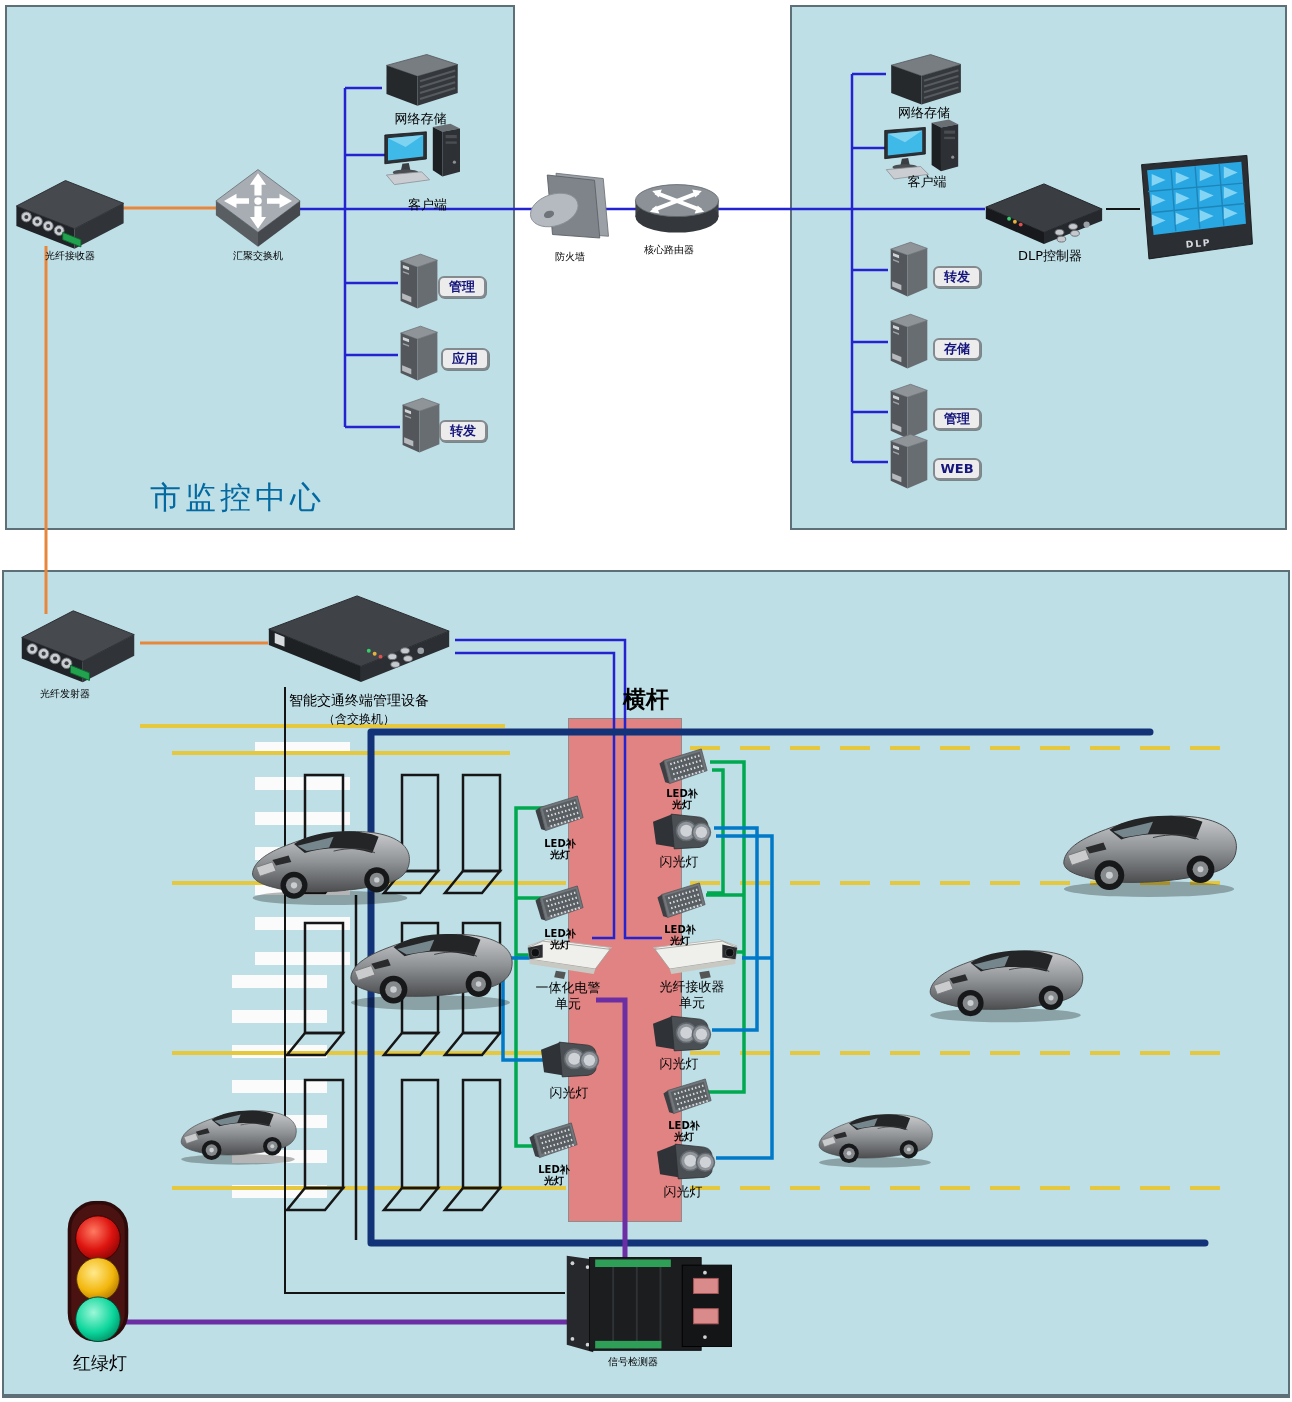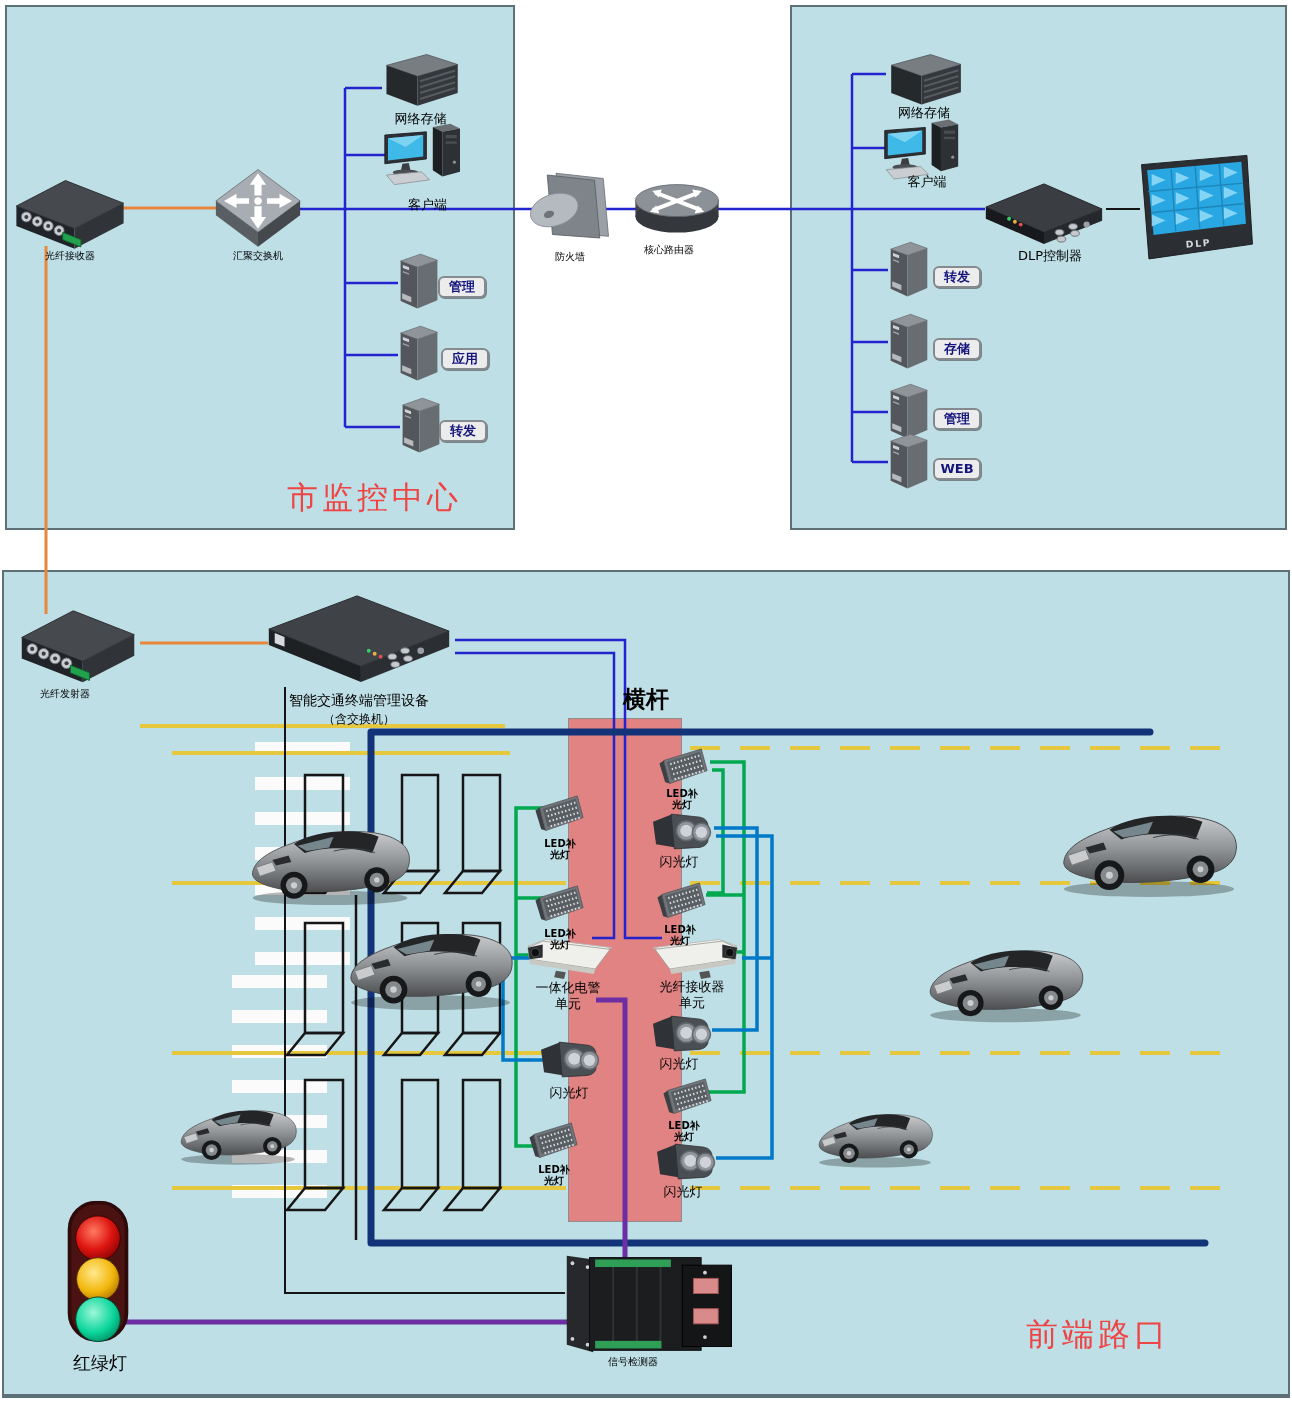--- a/index.html
+++ b/index.html
@@ -4,21 +4,21 @@
 <style>
 *{margin:0;padding:0;box-sizing:border-box}
 html,body{background:#fff}
 body{width:1292px;height:1402px;position:relative;font-family:"DejaVu Sans",sans-serif}
 .stage{position:absolute;left:0;top:0;width:1292px;height:1402px;overflow:hidden;background:#fff}
 .panel{position:absolute;background:#BFDFE7;border:2px solid #5E7077;z-index:0}
 .icon{position:absolute;overflow:visible;z-index:3}
 .car{position:absolute;overflow:visible;z-index:4}
 .lbl{position:absolute;z-index:5;font-size:13px;color:#000;text-align:center;white-space:nowrap;line-height:1.2}
 .lbl2{font-size:10px}
-.title{position:absolute;z-index:5;font-family:"Liberation Serif",serif;font-size:31px;letter-spacing:4px;color:#ef4444;text-align:right;white-space:nowrap}
+.title{position:absolute;z-index:5;font-family:"Liberation Serif",serif;font-size:31px;letter-spacing:4px;color:#0369a1;text-align:left;white-space:nowrap}
 .subtitle{position:absolute;z-index:5;font-family:"Liberation Serif",serif;font-size:23px;font-weight:bold;color:#000;text-align:center;white-space:nowrap}
 .badge{position:absolute;z-index:5;width:48px;height:22px;background:#ECECEC;border:2px solid #858a8f;border-radius:6px;color:#15157E;font-weight:bold;font-size:13px;line-height:18px;text-align:center;box-shadow:1px 1px 0 rgba(60,60,60,.55)}
 .ledlbl{position:absolute;z-index:5;width:48px;text-align:center;font-weight:bold;font-size:10px;line-height:11px;color:#000}
 .zebra{position:absolute;z-index:1;background:repeating-linear-gradient(180deg,#fbfbfb 0px,#fbfbfb 13px,rgba(0,0,0,0) 13px,rgba(0,0,0,0) 35px)}
 .redbar{position:absolute;z-index:1;left:568px;top:718px;width:114px;height:504px;background:#E28383;border:1px solid #8d8d8d}
 .overlay{position:absolute;z-index:2;left:0;top:0}
 .defs{position:absolute;width:0;height:0;overflow:hidden}
 </style>
 </head>
 <body>
@@ -537,15 +537,14 @@
   <div class="lbl" style="left:648px;top:1056px;width:62px">闪光灯</div>
   <div class="lbl" style="left:652px;top:1184px;width:62px">闪光灯</div>
 
   <div class="lbl" style="left:518px;top:980px;width:100px">一体化电警</div>
   <div class="lbl" style="left:518px;top:996px;width:100px">单元</div>
   <div class="lbl" style="left:642px;top:979px;width:100px">光纤接收器</div>
   <div class="lbl" style="left:642px;top:995px;width:100px">单元</div>
 
   <div class="lbl lbl2" style="left:578px;top:1356px;width:110px">信号检测器</div>
   <div class="lbl" style="left:62px;top:1352px;width:76px;font-size:18px">红绿灯</div>
-  <div class="title" style="left:1000px;top:1313px;width:170px;font-size:32px">前端路口</div>
 
 </div>
 
 </body></html>

